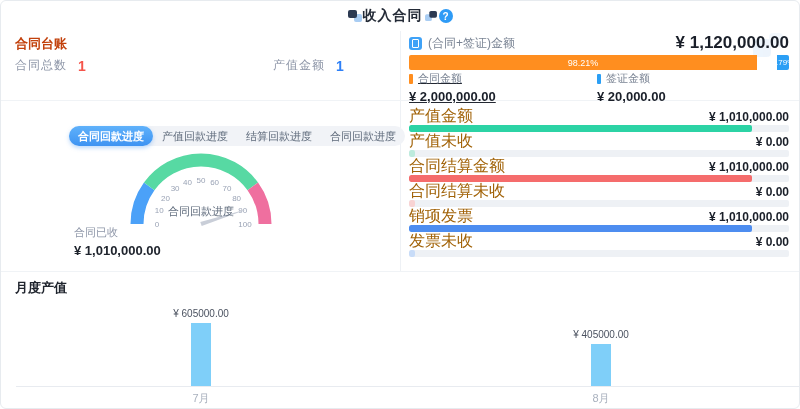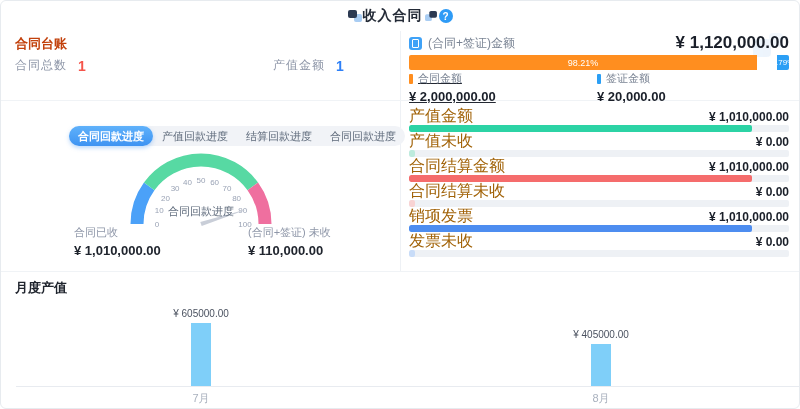--- a/index.html
+++ b/index.html
@@ -122,24 +122,20 @@
       <text x="125.6" y="54.1" text-anchor="middle" class="tick">80</text>
       <text x="131.8" y="66.4" text-anchor="middle" class="tick">90</text>
       <text x="134.0" y="80.0" text-anchor="middle" class="tick">100</text>
       <polygon points="137.6,61.8 90.7,79.1 89.3,74.9" fill="#C9CED8"></polygon>
     </svg>
   <div class="gauge-label">合同回款进度</div>
   <div class="gstat" style="left:73px">
     <div class="lbl">合同已收</div>
     <div class="val">¥ 1,010,000.00</div>
   </div>
-  <div class="gstat" style="left:247px">
-    <div class="lbl">(合同+签证) 未收</div>
-    <div class="val">¥ 110,000.00</div>
-  </div>
 
   <div class="rpanel">
     <span class="wm">
         <i class="a"></i>
         <i class="b"></i>
       </span>
     <div class="sum-row">
       <span class="sum-icon">
           <i></i>
         </span>

